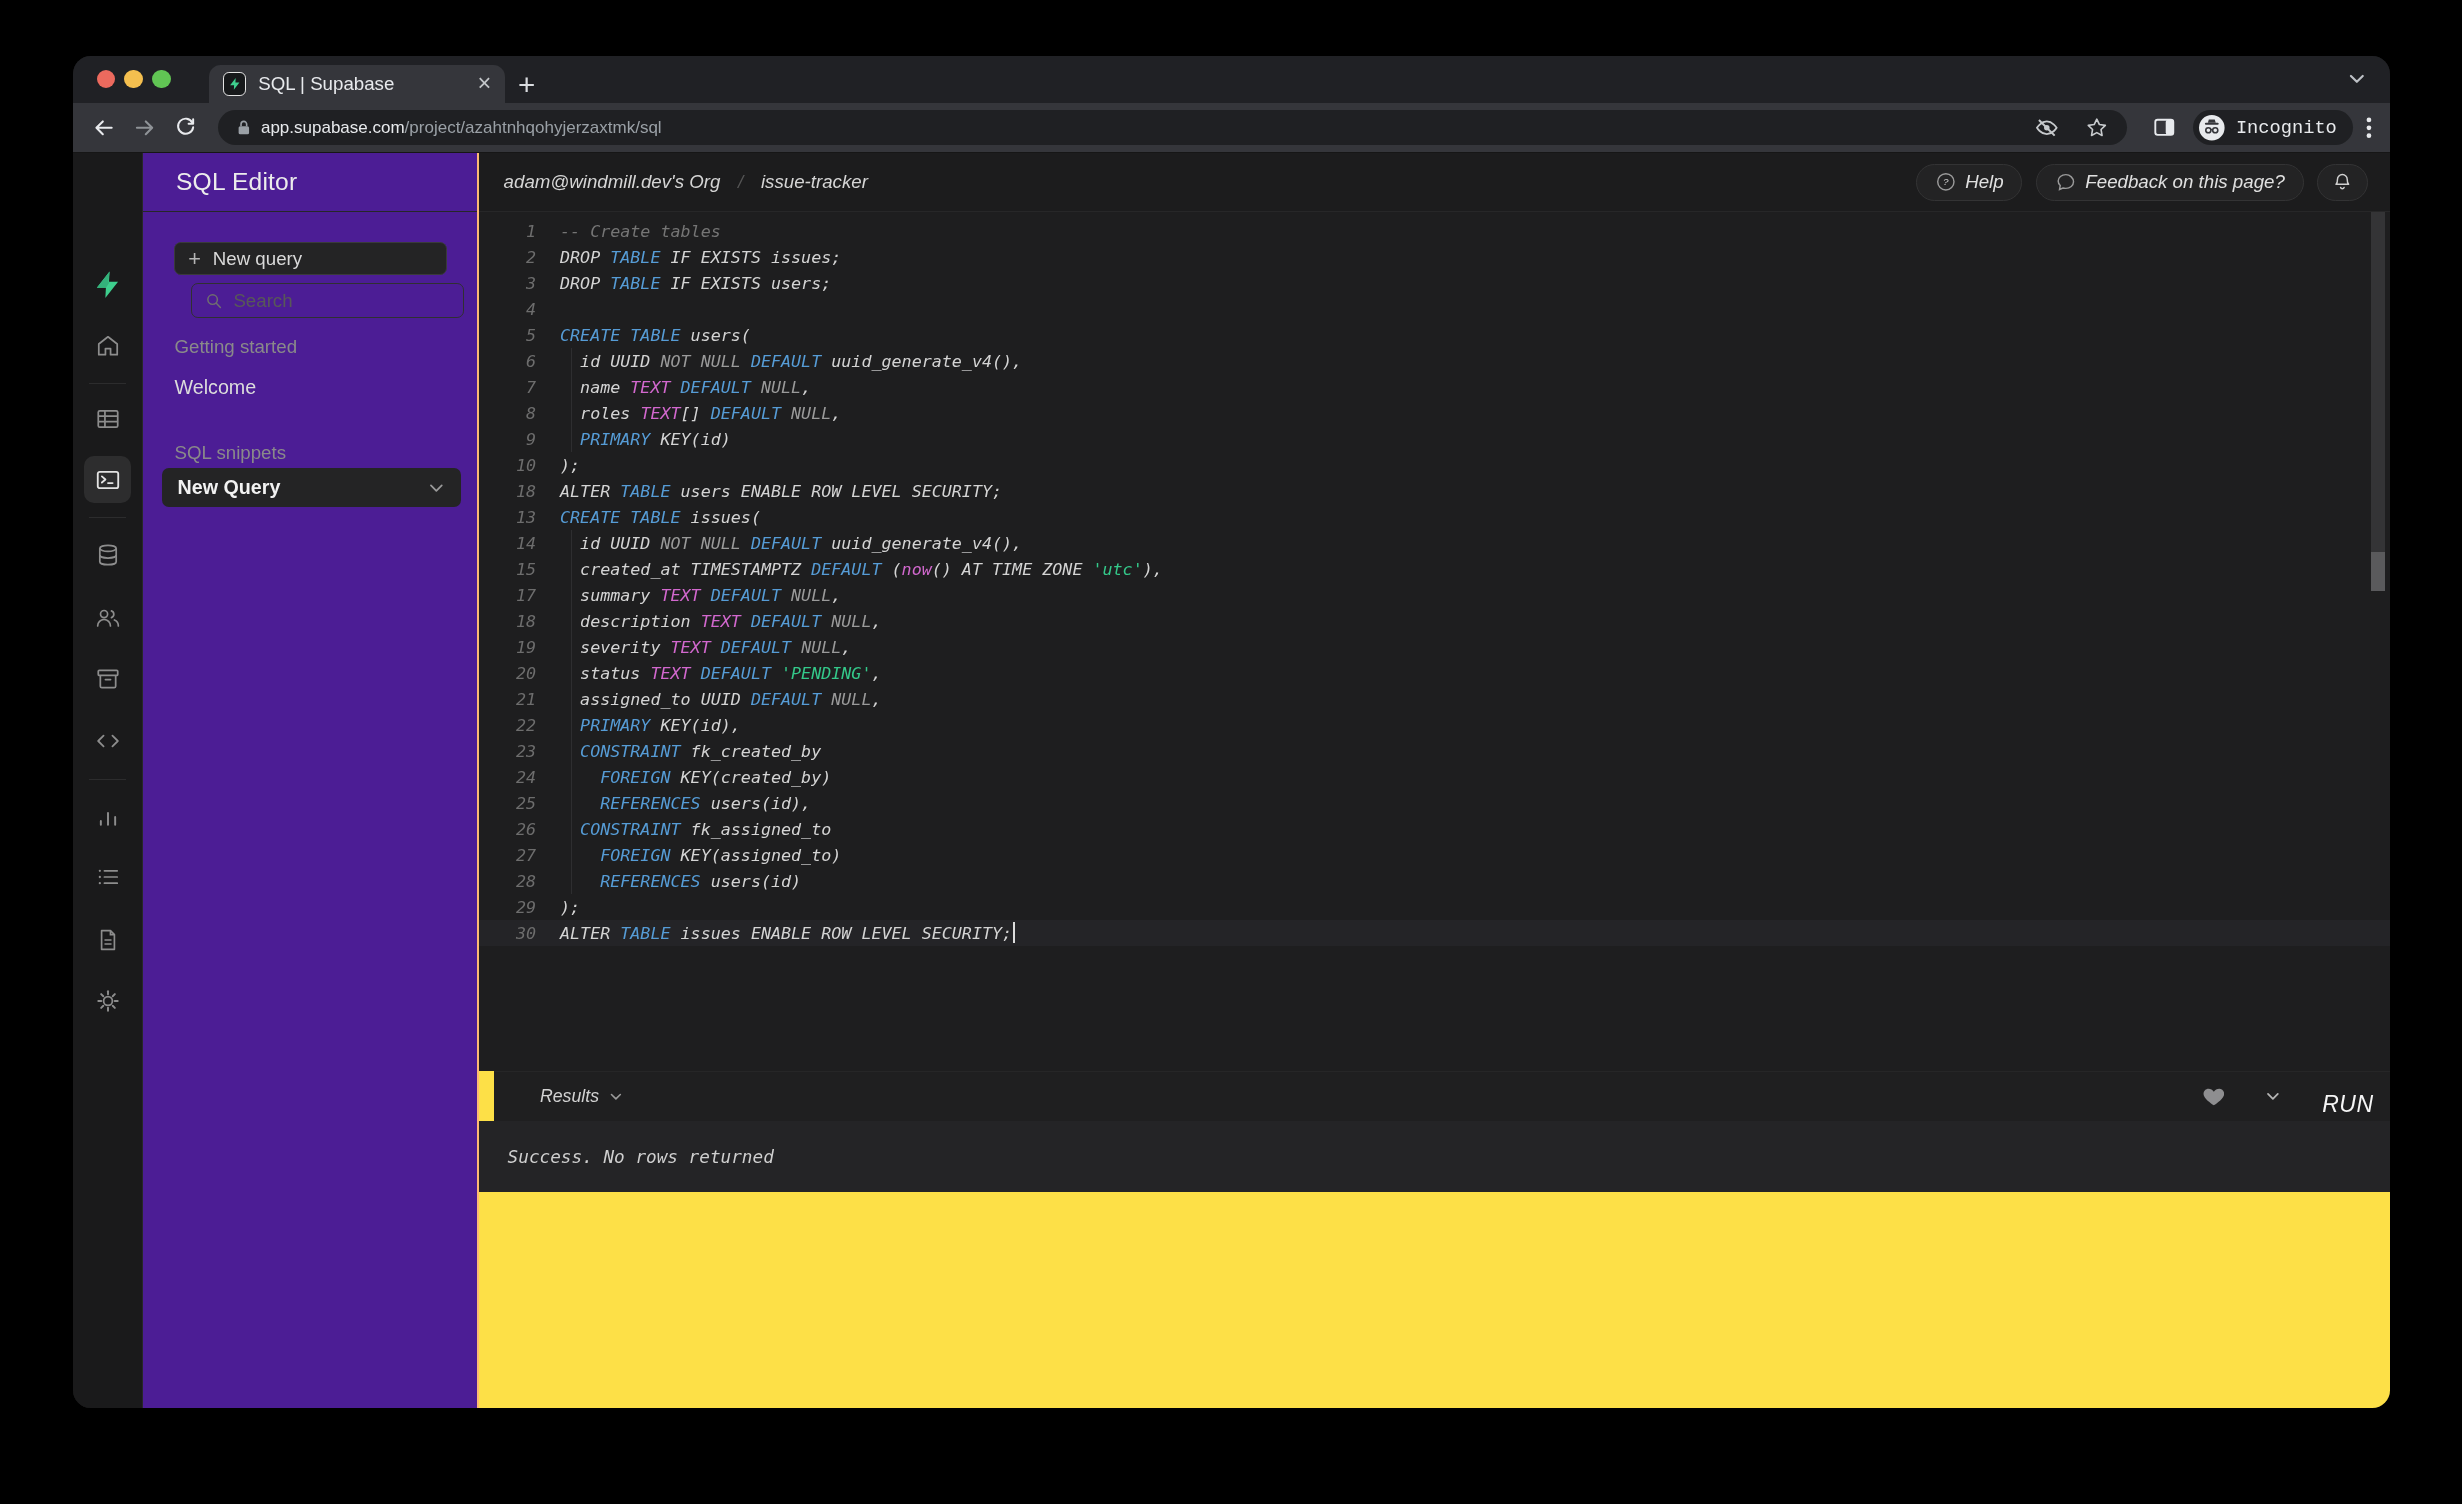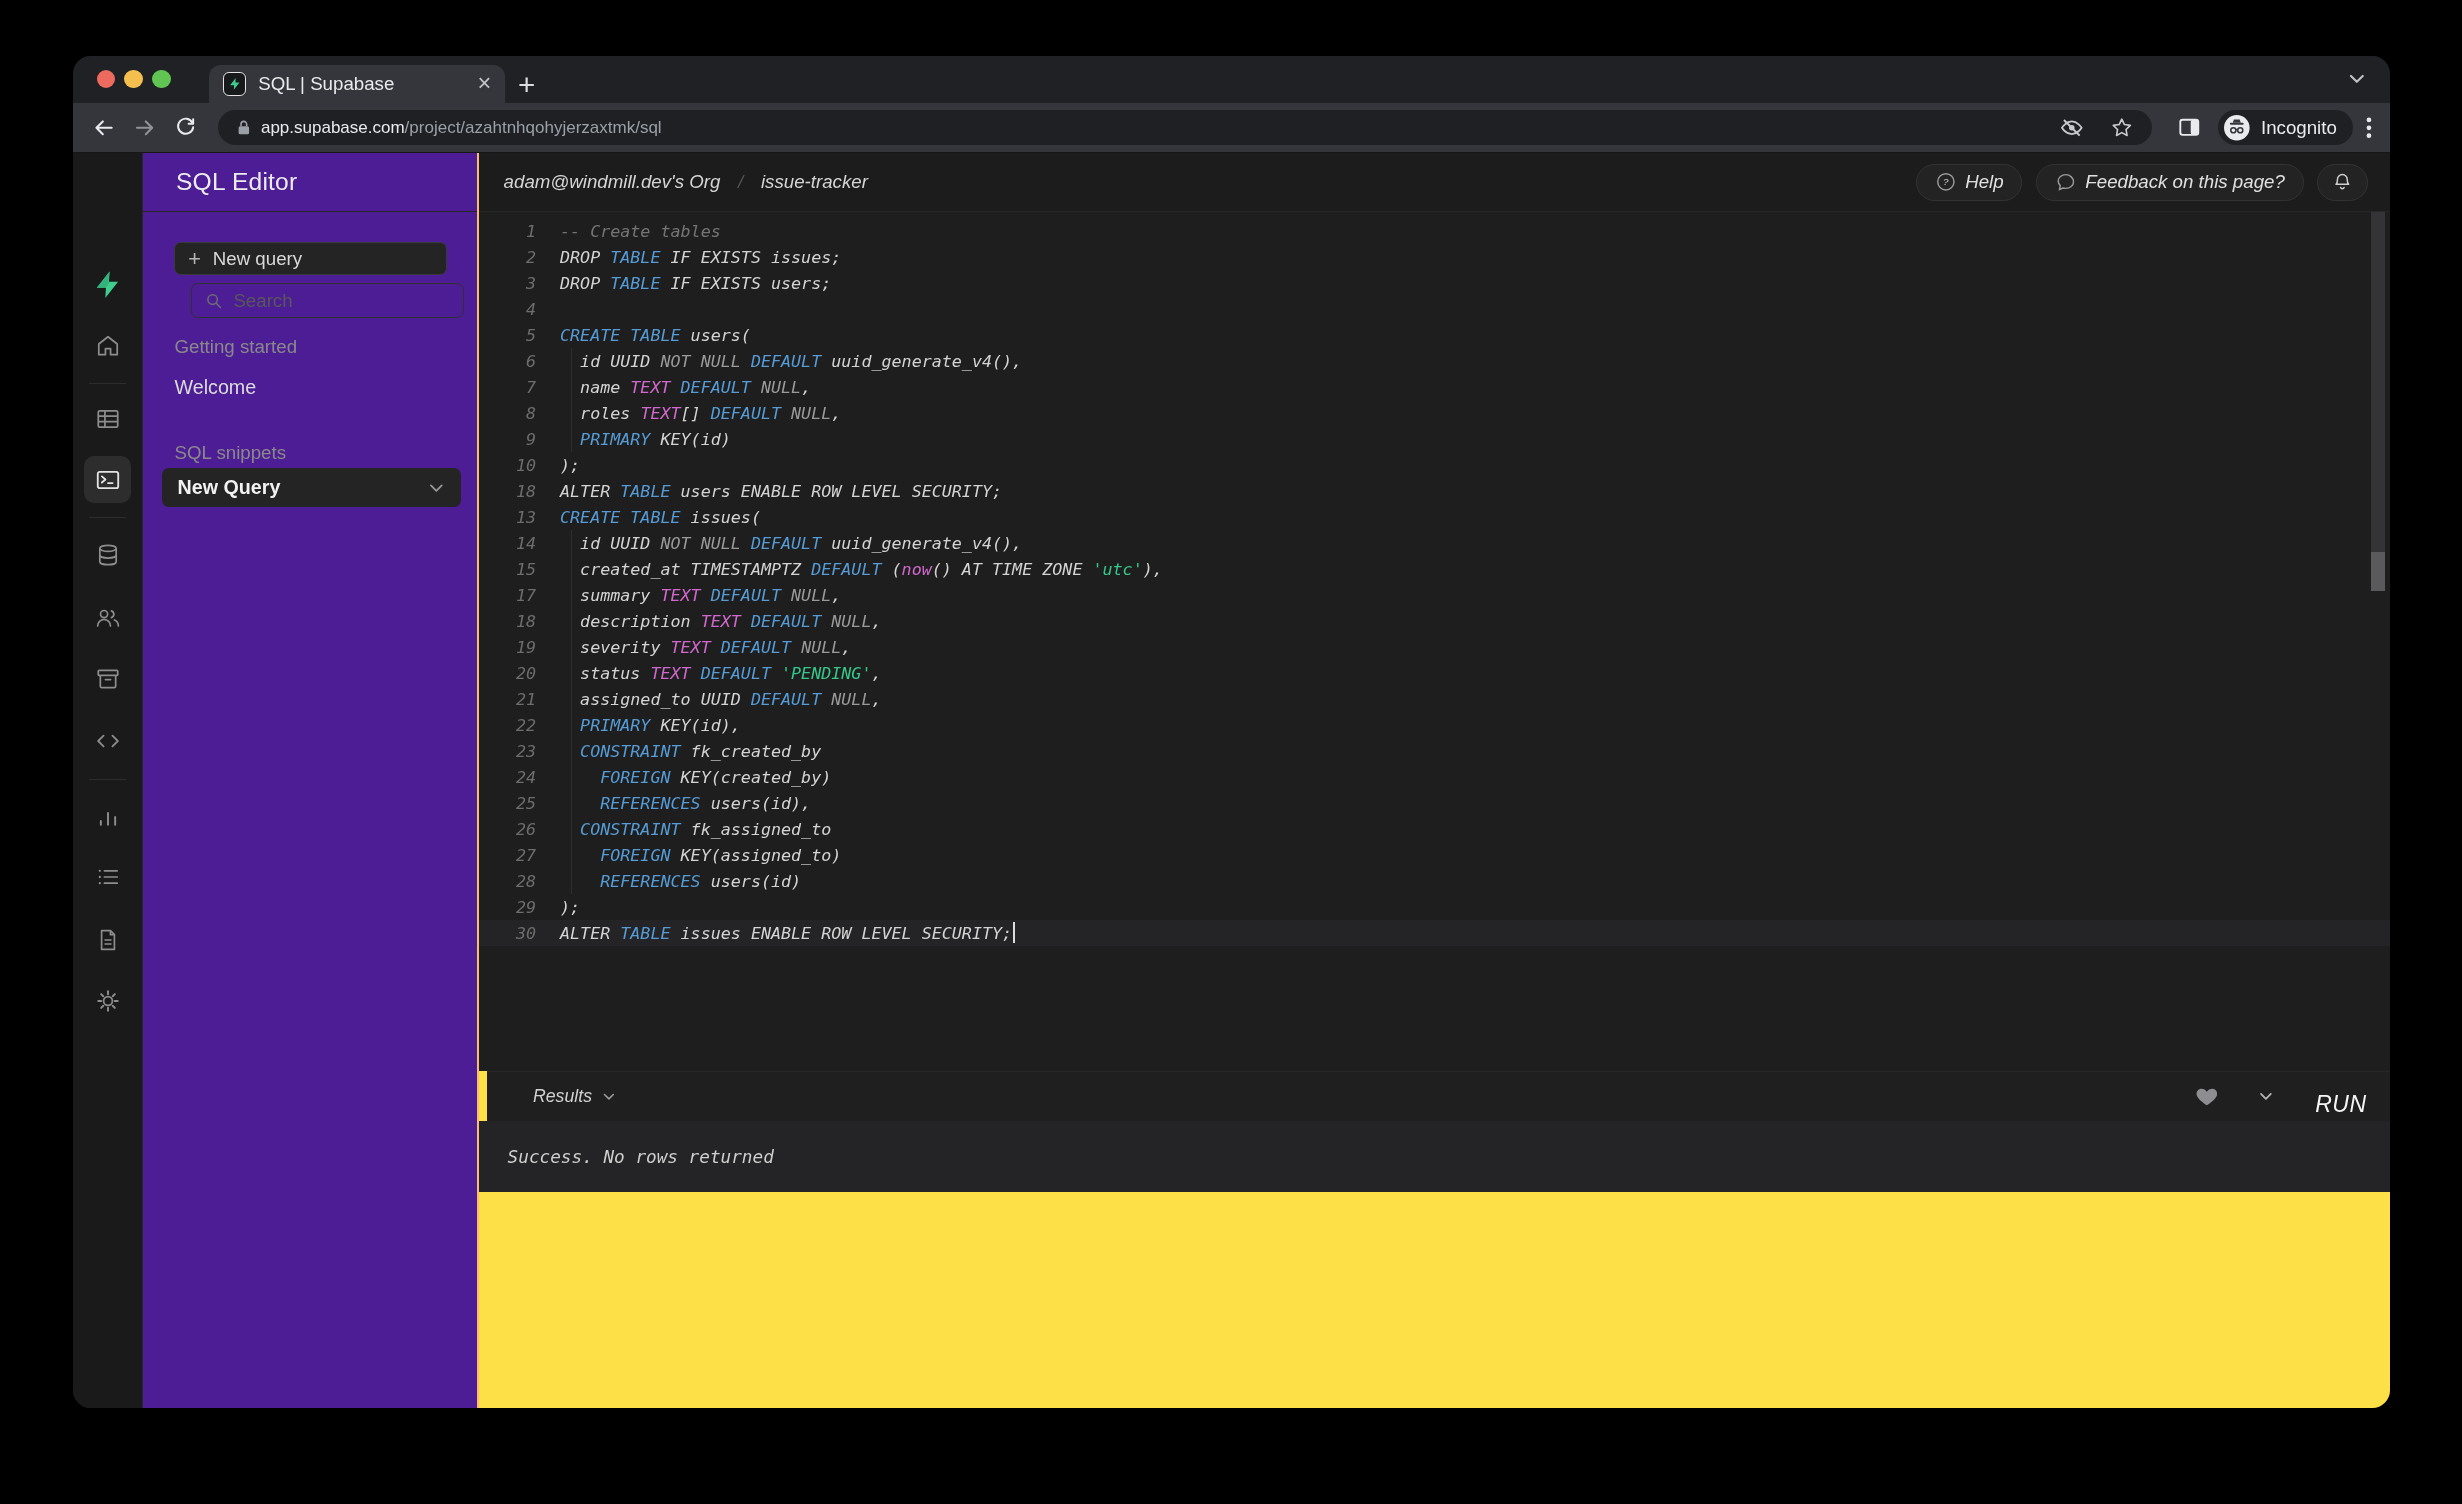--- a/index.html
+++ b/index.html
@@ -25,21 +25,21 @@
   
   .toolbar { position:absolute; left:0; top:47px; width:100%; height:49px; background:#35363B;
              display:flex; align-items:center; }
   .nav-ic { width:41px; display:flex; justify-content:center; flex:none; }
   .omnibox { height:35px; flex:1; margin:0 25.6px 0 11.8px; background:#1F2023; border-radius:17.7px;
              display:flex; align-items:center; padding:0 17.7px; gap:7.9px; min-width:0; }
   .url { font-size:17px; white-space:nowrap; overflow:hidden; }
   .url .host { color:#e8eaed; } .url .path { color:#9aa0a6; }
   .omni-right { margin-left:auto; display:flex; align-items:center; gap:25.6px; }
   .incog { height:35px; background:#1F2023; border-radius:17.7px; display:flex; align-items:center;
-           gap:9.9px; padding:0 15.8px 0 5.9px; margin:0 13.8px 0 15.8px; }
+           gap:9.9px; padding:0 15.8px 0 5.9px; margin:0 13.8px 0 15.8px;font-family:Liberation Mono, monospace; }
   .incog-txt { color:#e8eaed; font-size:18.7px; }
 
   
   .app { position:absolute; left:0; top:97px; right:0; bottom:0; background:#161616; display:flex; }
 
   .rail { width:70px; flex:none; background:#1a1a1b; border-right:1px solid #272728; position:relative; }
   .rail-logo { position:absolute; left:18.7px; top:116px; }
   .rail-ic { position:absolute; left:50%; transform:translate(-50%,-50%); }
   .rail-active-bg { position:absolute; left:10.8px; top:207px; width:47px; height:47px; background:#2d2d2e; border-radius:9.9px; }
   .rail-div { position:absolute; left:15.8px; width:37px; border-top:1px solid #2c2c2d; }
@@ -80,21 +80,21 @@
   .code-row.current { background:#242427; }
   .code-row.indented::before { content:""; position:absolute; left:92px; top:0; bottom:0; border-left:1px solid #2e2e30; }
   .ln { position:absolute; left:0; top:0; width:57px; text-align:right; color:#6d6d6d; }
   .tok-t{color:var(--tok-t);} .tok-k{color:var(--tok-k);} .tok-p{color:var(--tok-p);}
   .tok-s{color:var(--tok-s);} .tok-n{color:var(--tok-n);} .tok-c{color:var(--tok-c);}
   .cursor { display:inline-block; width:2px; height:20.7px; background:#dcdcdc; vertical-align:-3.9px; margin-left:1px; }
   .scroll-track { position:absolute; right:4.9px; top:59px; width:13.8px; height:340px; background:#343436; }
   .scroll-thumb { position:absolute; right:4.9px; top:399px; width:13.8px; height:39px; background:#5a5a5c; }
 
   
-  .results-bar { position:absolute; left:8px; top:918px; width:100%; height:50px; background:#1f1f20;
+  .results-bar { position:absolute; left:15px; top:918px; width:100%; height:50px; background:#1f1f20;
                  border-top:1px solid #262627; display:flex; align-items:center; padding:0 31.5px 0 46px; }
   .results-lbl { color:#d2d2d2; font-size:17.7px; display:flex; align-items:center; gap:9.9px; }
   .res-right { margin-left:auto; display:flex; align-items:center; gap:41px; }
   .run-lbl { color:#f5f5f5; font-size:23px; font-weight:500; letter-spacing:0.5px;margin-top:15px; }
   .success-row { position:absolute; left:0; top:968px; width:100%; height:71px; background:#242426;
                  display:flex; align-items:center; padding-left:28.6px; }
   .success-txt { color:#cfcfcf; font-family:"DejaVu Sans Mono", monospace; font-size:17.7px; }
 
   svg { display:block; }
 </style>

